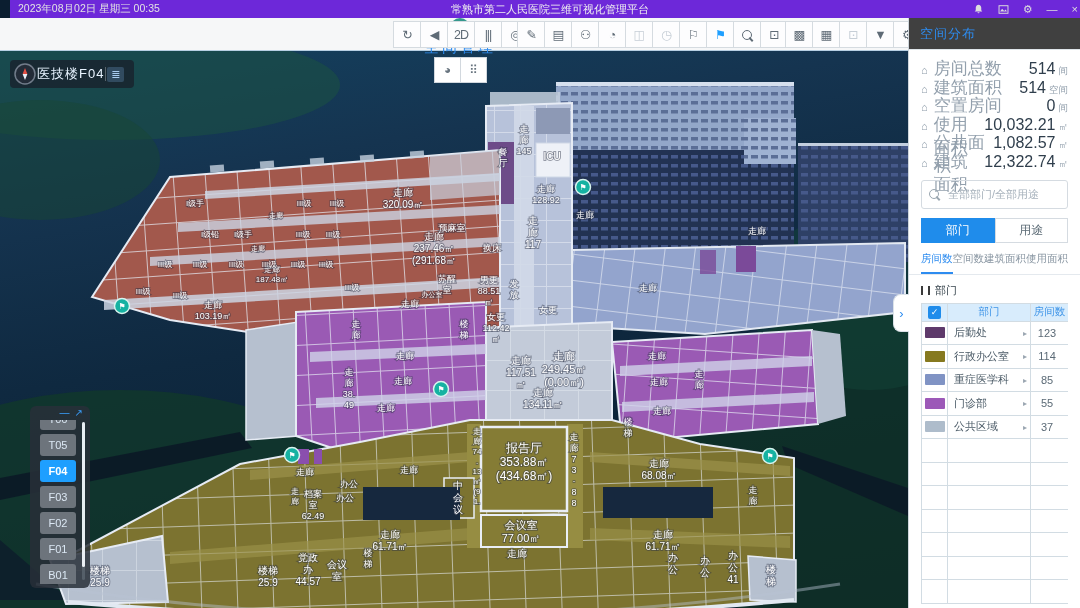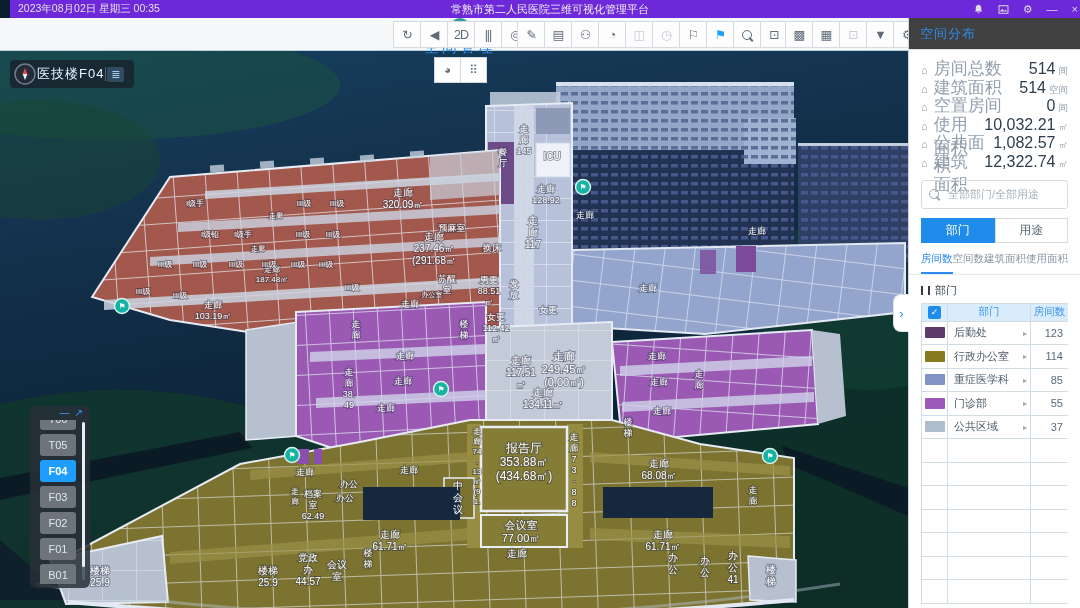--- a/index.html
+++ b/index.html
@@ -91,21 +91,21 @@
   .bars{width:5px;height:9px;border-left:2px solid #3a3a3a;border-right:2px solid #3a3a3a;margin-right:5px;}
   .sec{font-size:11px;color:#39464f;}
   .p-tablewrap{flex:1;margin:0 12px;overflow:hidden;}
   table{width:100%;border-collapse:collapse;table-layout:fixed;}
   th,td{border:1px solid #d2dce3;padding:0;}
   thead th{height:17px;background:#d8ecfc;color:#3f95e8;font-size:10.5px;font-weight:normal;}
   tbody td{height:22.5px;}
   .sw{display:block;width:20px;height:11px;margin:0 auto;border-radius:1px;}
   .c-name-cell{font-size:11px;color:#4a5a66;padding-left:6px;position:relative;}
   .caret{position:absolute;right:3px;top:50%;transform:translateY(-50%);color:#9aa6b1;font-size:8px;}
-  .c-val-cell{font-size:11px;color:#5b6a76;text-align:right;padding-right:5px;}
+  .c-val-cell{font-size:11px;color:#5b6a76;text-align:center;padding-right:5px;}
   .cbx{display:inline-flex;width:13px;height:13px;background:#1f8ceb;border-radius:2px;color:#fff;font-size:9px;
        align-items:center;justify-content:center;vertical-align:middle;cursor:pointer;}
 </style>
 </head>
 <body>
 
 <div class="titlebar">
   <span class="dt">2023年08月02日 星期三 00:35</span>
   <span class="ttl">常熟市第二人民医院三维可视化管理平台</span>
   <span class="tbics" id="tb-icons">

